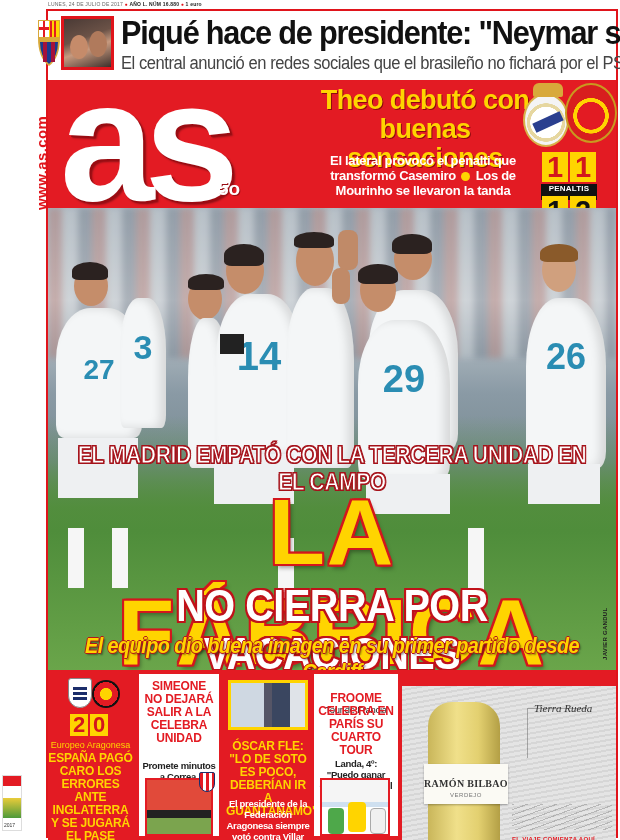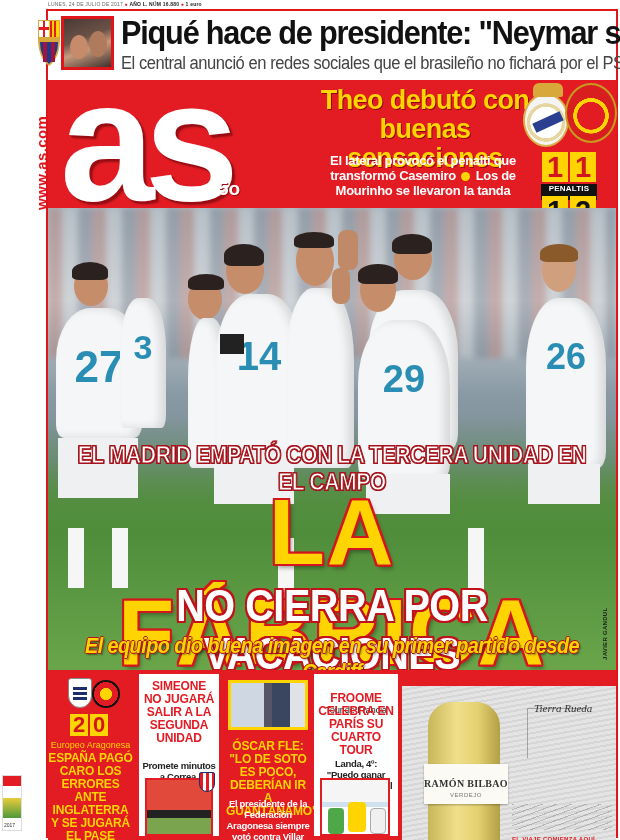--- a/index.html
+++ b/index.html
@@ -269,21 +269,21 @@
 <div class="penaltis">PENALTIS</div>
 <div class="score-box score-black" style="left:542px;top:196px;">1</div>
 <div class="score-box score-black" style="left:570px;top:196px;">2</div>
 
 <div class="photo">
   <div class="crowd"></div>
 
   <div class="head" style="left:26px;top:58px;width:34px;height:40px;"></div>
   <div class="hair" style="left:24px;top:54px;width:36px;height:18px;"></div>
   <div class="player" style="left:8px;top:100px;width:86px;height:130px;">
-    <div class="num" style="top:34px;font-size:44px;">27</div>
+    <div class="num" style="top:46px;font-size:28px;">27</div>
   </div>
 
   <div class="player" style="left:72px;top:90px;width:46px;height:130px;">
     <div class="num" style="top:30px;font-size:34px;">3</div>
   </div>
 
   <div class="head" style="left:140px;top:70px;width:34px;height:42px;"></div>
   <div class="hair" style="left:140px;top:66px;width:36px;height:16px;"></div>
   <div class="player" style="left:140px;top:110px;width:40px;height:150px;"></div>
 
@@ -338,21 +338,21 @@
   <div class="cell c1">
     <div class="crest-en"></div>
     <div class="crest-es"></div>
     <div class="small-score" style="left:22px;">2</div>
     <div class="small-score" style="left:42px;">0</div>
     <div class="txt-cen label-small" style="top:66px;">Europeo Aragonesa</div>
     <div class="txt-cen bold-yel" style="top:78px;">ESPAÑA PAGÓ CARO LOS ERRORES ANTE INGLATERRA Y SE JUGARÁ EL PASE FRENTE A ESCOCIA</div>
   </div>
 
   <div class="cell c2">
-    <div class="txt-cen bold-red" style="top:6px;padding:0 4px;">SIMEONE NO JUGARÁ SALIR A LA SEGUNDA UNIDAD</div>
+    <div class="txt-cen bold-red" style="top:6px;padding:0 4px;">SIMEONE NO DEJARÁ SALIR A LA CELEBRA UNIDAD</div>
     <div class="txt-cen body-black" style="top:62px;padding:0 3px;">Promete minutos a Correa, Thomas, Gaitán y Giménez</div>
     <div class="atm-photo"></div>
     <div class="atm-crest"></div>
   </div>
 
   <div class="cell c3">
     <div class="fle-photo"></div>
     <div class="txt-cen bold-yel" style="top:66px;padding:0 3px;">ÓSCAR FLE: "LO DE SOTO ES POCO, DEBERÍAN IR A GUANTÁNAMO"</div>
     <div class="txt-cen body-white" style="top:124px;padding:0 3px;">El presidente de la Federación Aragonesa siempre votó contra Villar</div>
   </div>

